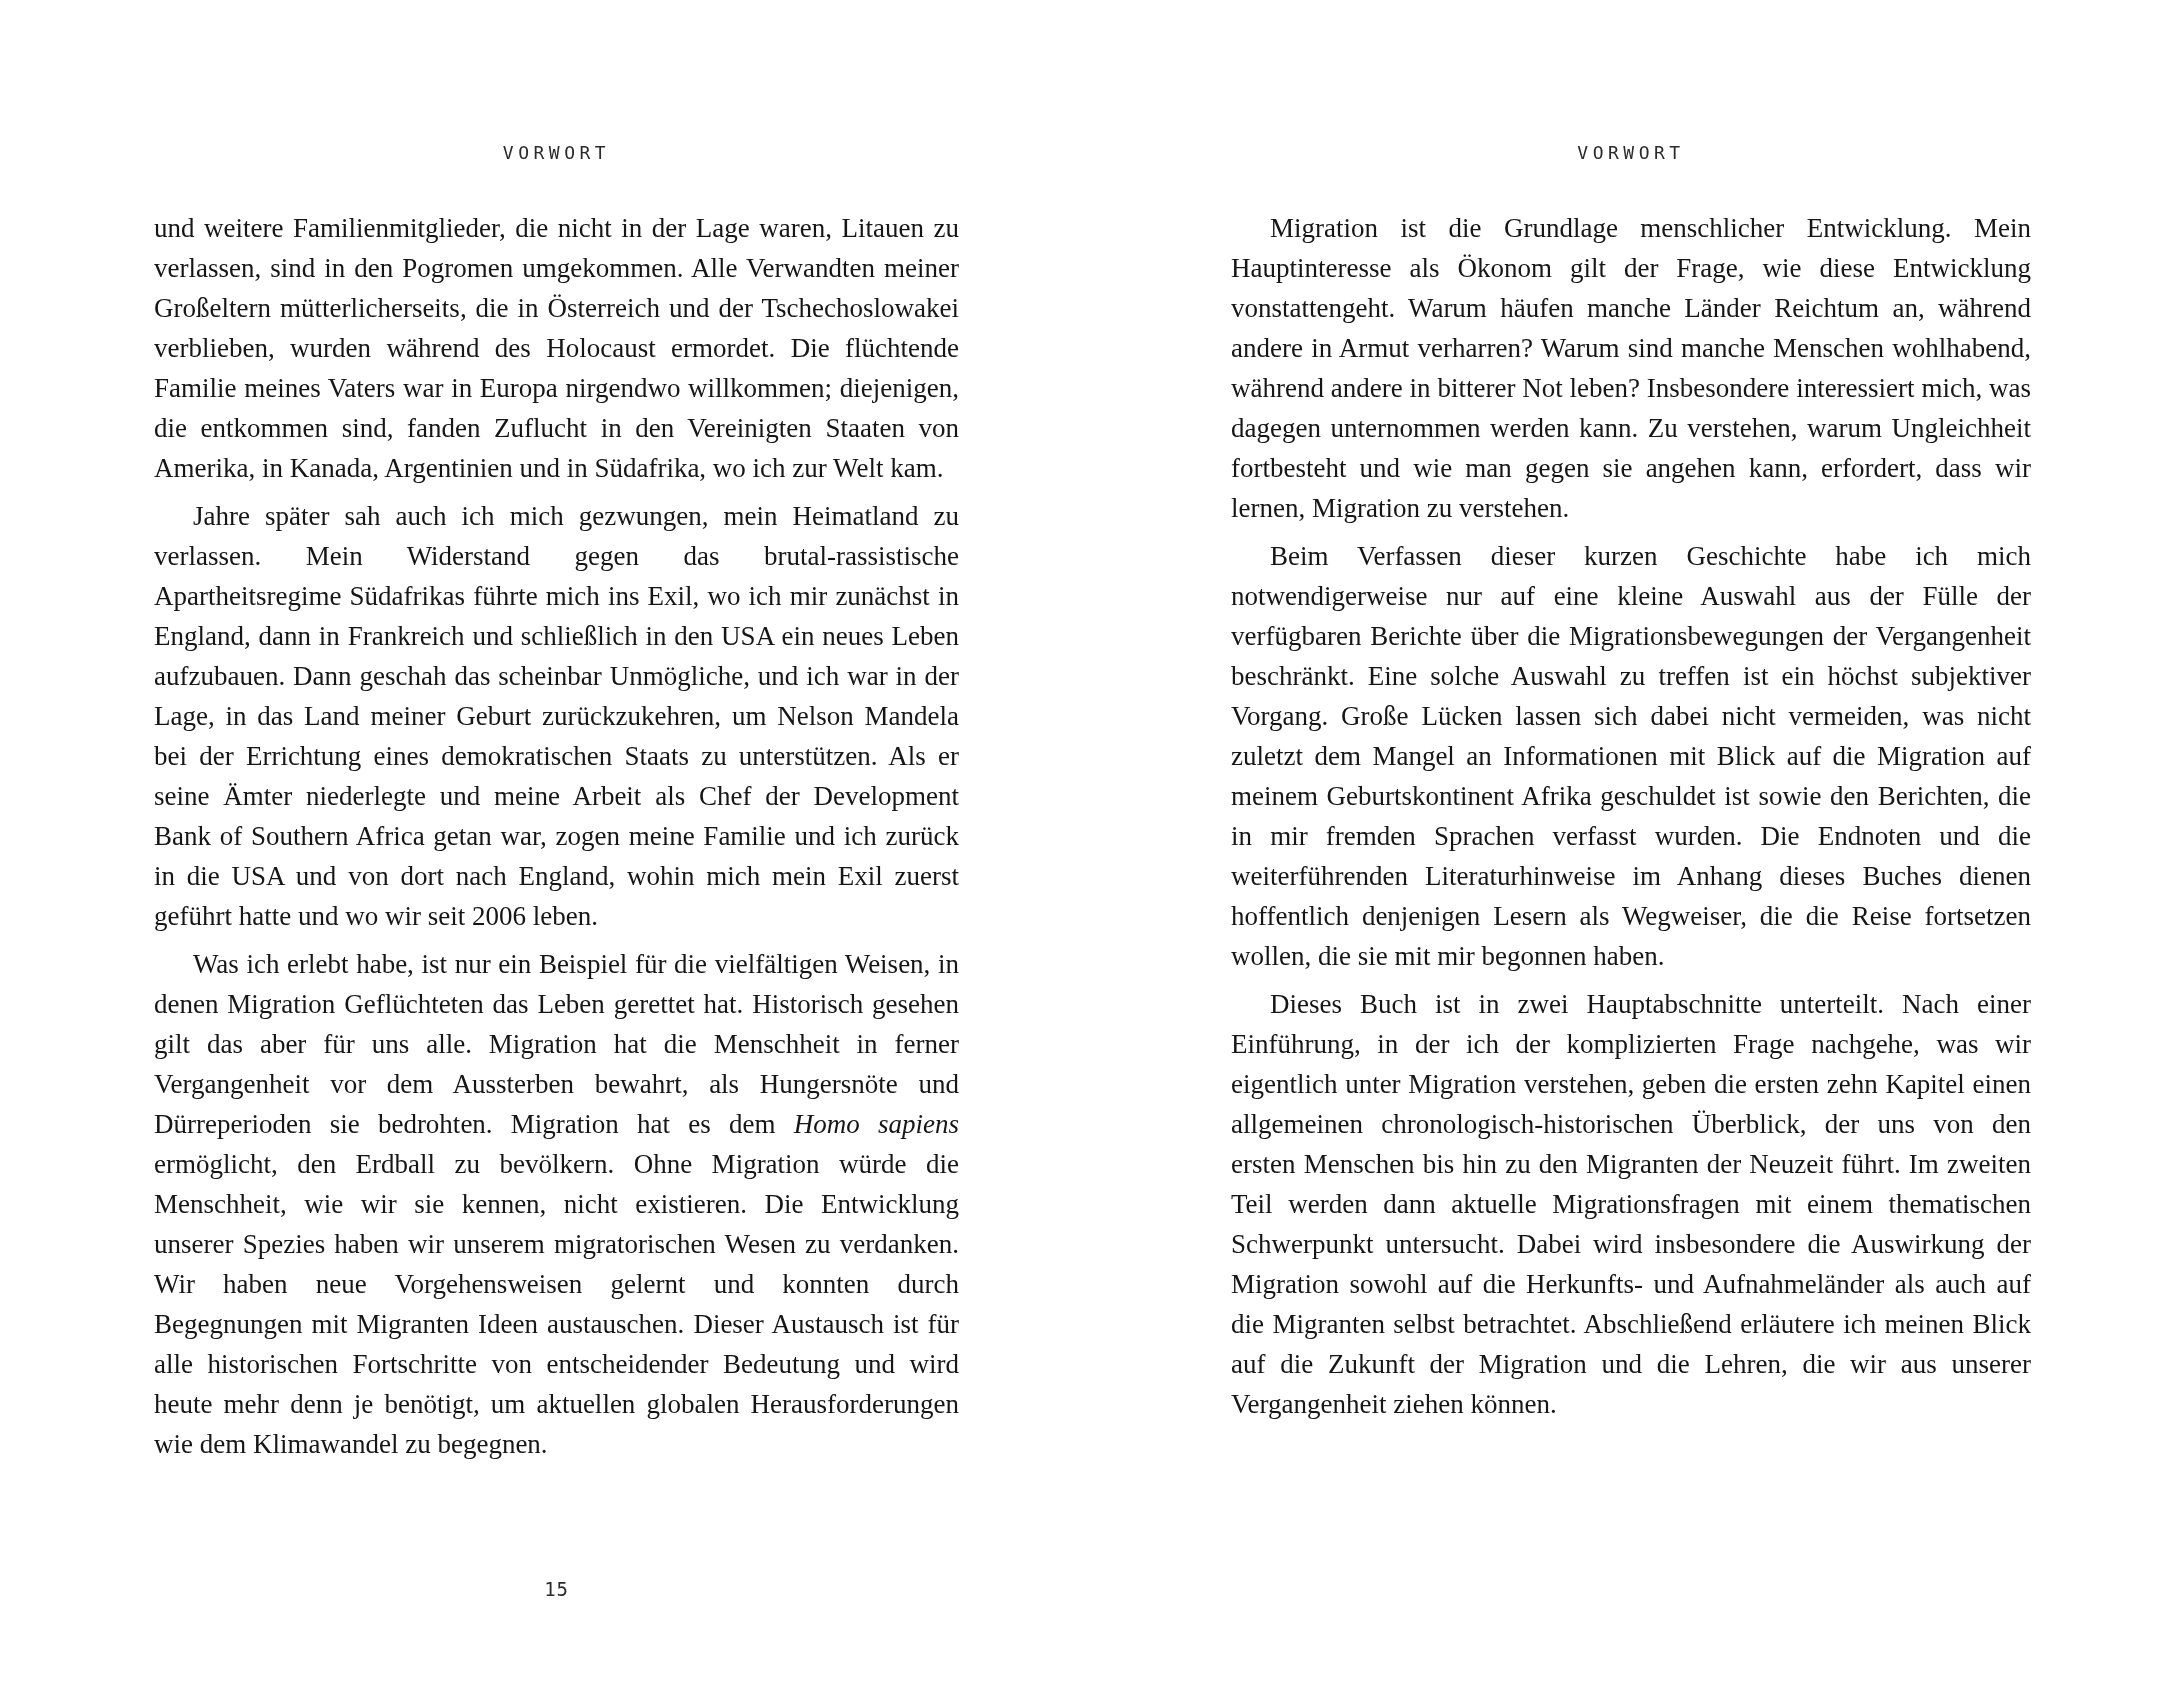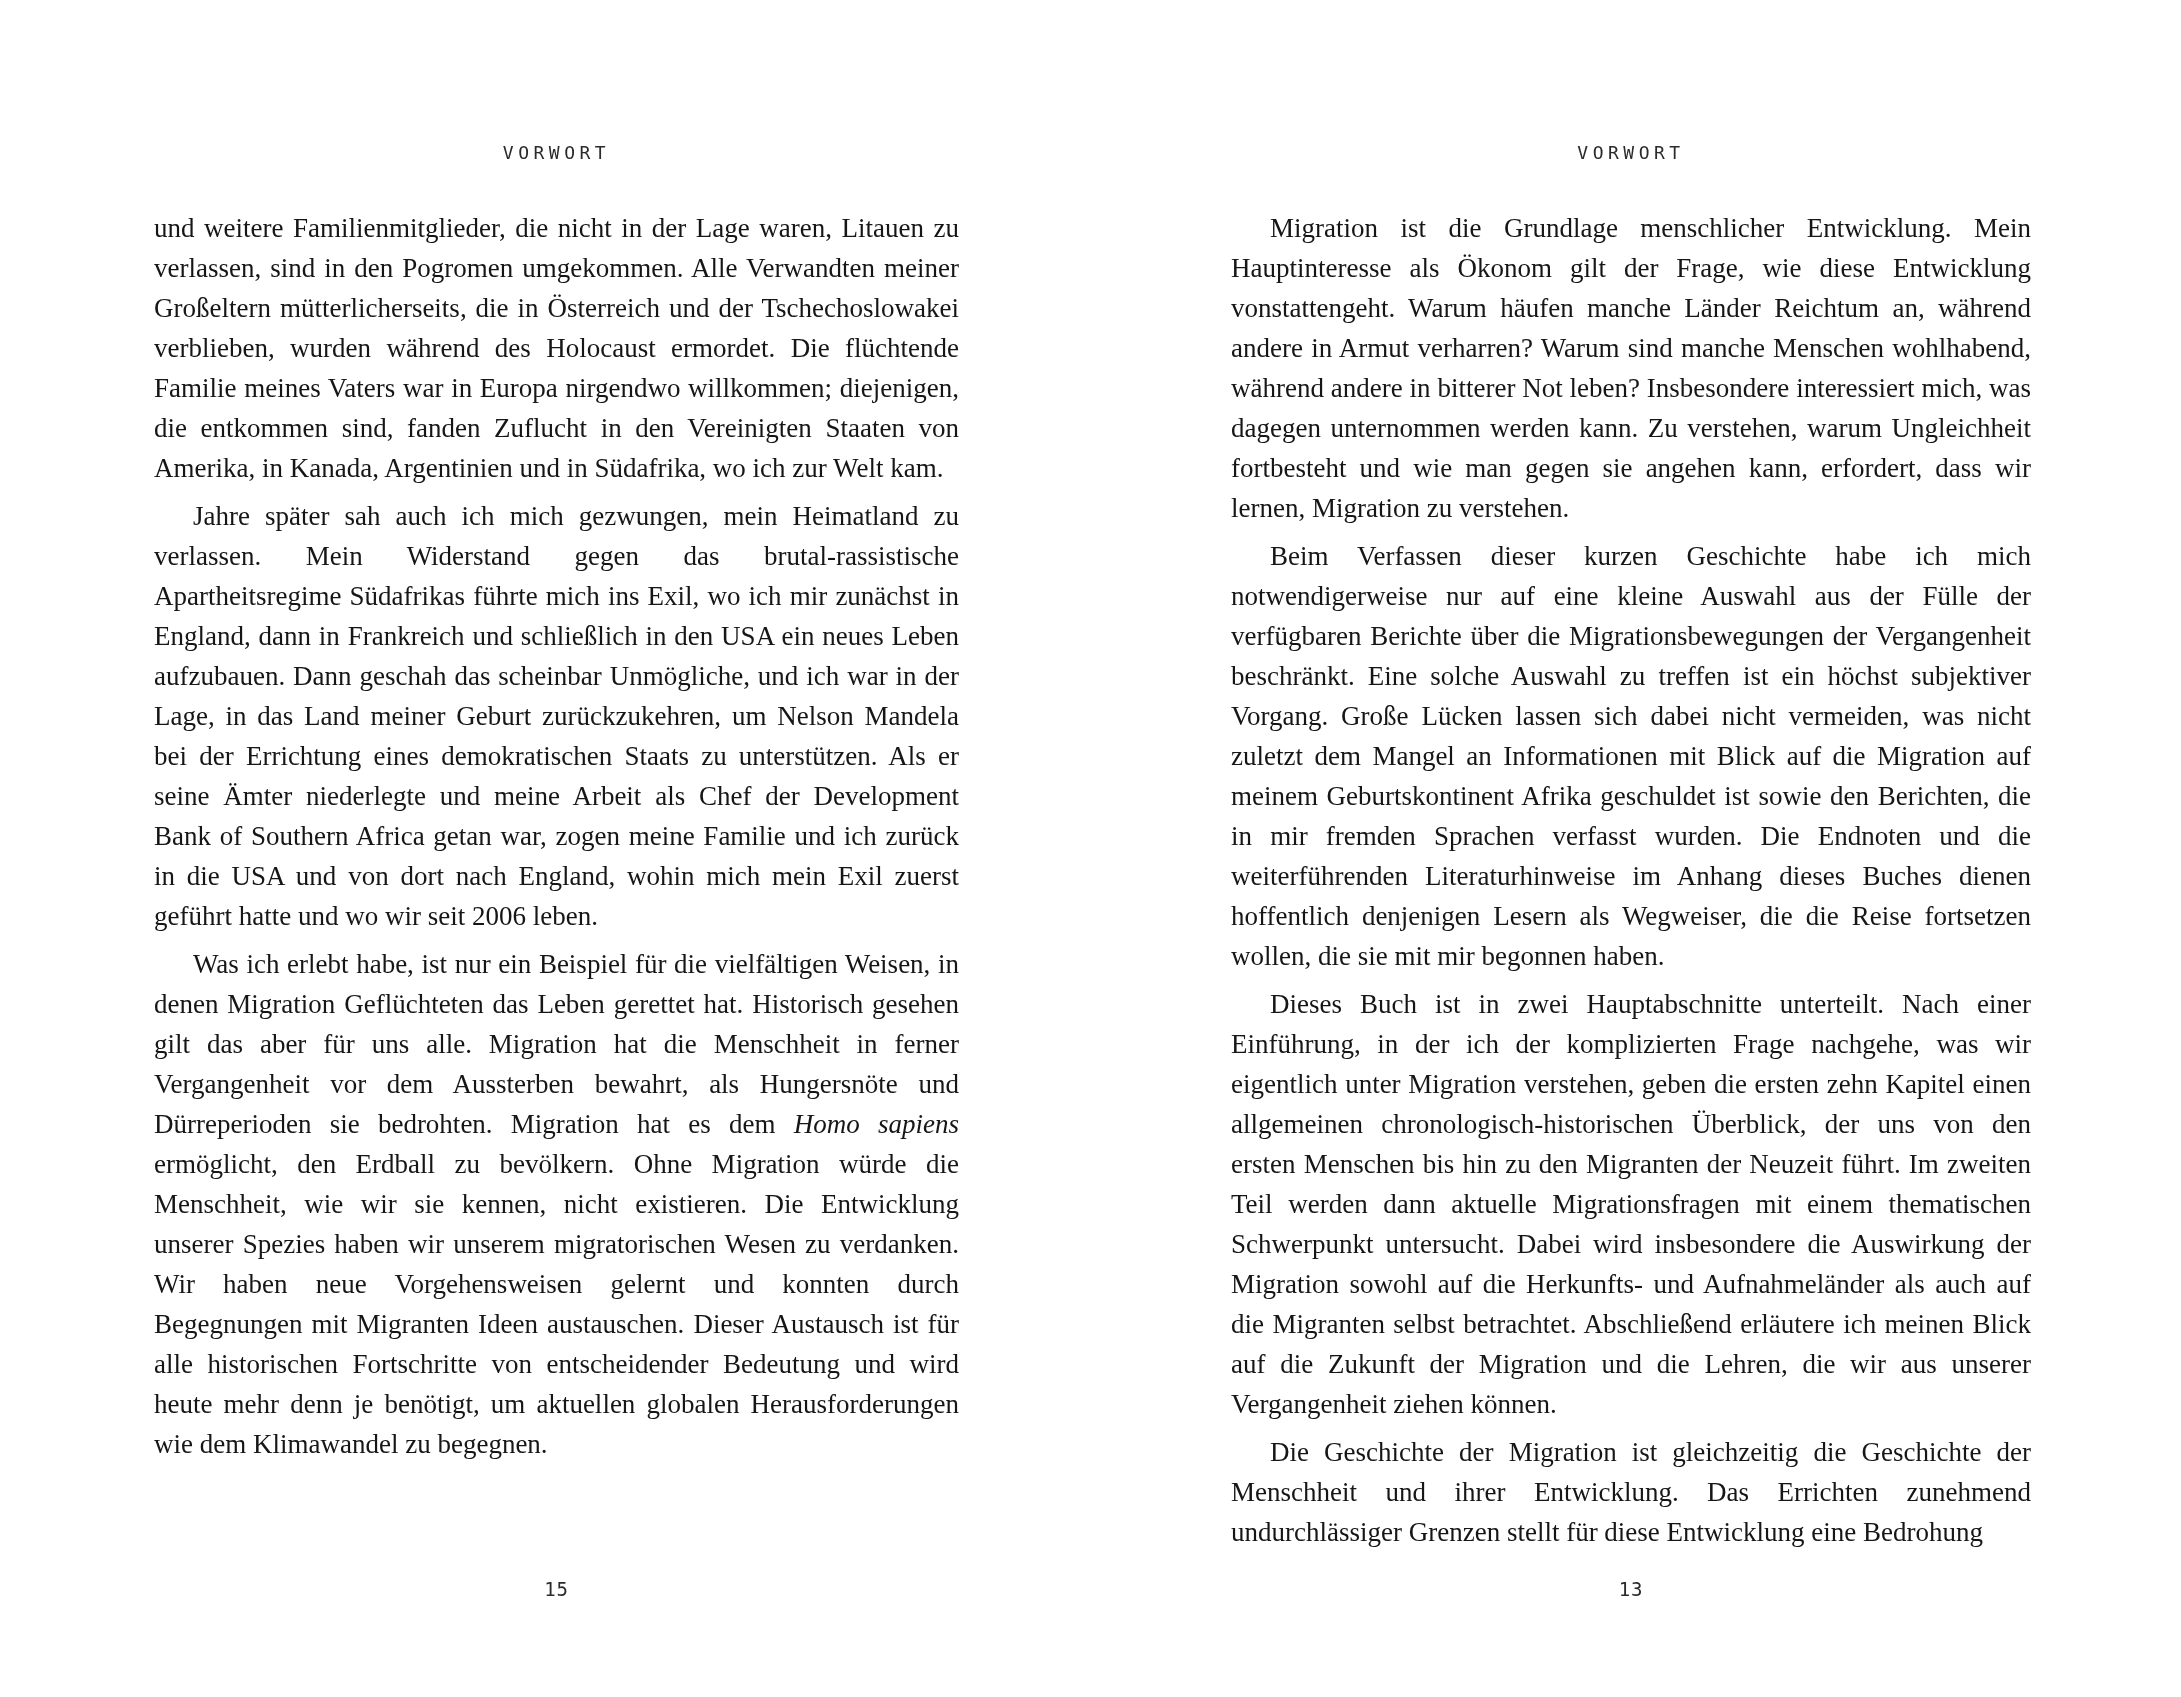--- a/index.html
+++ b/index.html
@@ -87,19 +87,17 @@
       </div>
     <footer class="page-number">15</footer>
   </section>
 
   <section class="page page--right">
     <header class="running-head">VORWORT</header>
     <div class="page-content">
         <p class="indent"><span>Migration ist die Grundlage menschlicher Entwicklung. Mein Hauptinteresse als Ökonom gilt der Frage, wie diese Entwicklung vonstattengeht. Warum häufen manche Länder Reichtum an, während andere in Armut verharren? Warum sind manche Menschen wohlhabend, während andere in bitterer Not leben? Insbesondere interessiert mich, was dagegen unternommen werden kann. Zu verstehen, warum Ungleichheit fortbesteht und wie man gegen sie angehen kann, erfordert, dass wir lernen, Migration zu verstehen.</span></p>
         <p class="indent"><span>Beim Verfassen dieser kurzen Geschichte habe ich mich notwendigerweise nur auf eine kleine Auswahl aus der Fülle der verfügbaren Berichte über die Migrationsbewegungen der Vergangenheit beschränkt. Eine solche Auswahl zu treffen ist ein höchst subjektiver Vorgang. Große Lücken lassen sich dabei nicht vermeiden, was nicht zuletzt dem Mangel an Informationen mit Blick auf die Migration auf meinem Geburtskontinent Afrika geschuldet ist sowie den Berichten, die in mir fremden Sprachen verfasst wurden. Die Endnoten und die weiterführenden Literaturhinweise im Anhang dieses Buches dienen hoffentlich denjenigen Lesern als Wegweiser, die die Reise fortsetzen wollen, die sie mit mir begonnen haben.</span></p>
         <p class="indent"><span>Dieses Buch ist in zwei Hauptabschnitte unterteilt. Nach einer Einführung, in der ich der komplizierten Frage nachgehe, was wir eigentlich unter Migration verstehen, geben die ersten zehn Kapitel einen allgemeinen chronologisch-historischen Überblick, der uns von den ersten Menschen bis hin zu den Migranten der Neuzeit führt. Im zweiten Teil werden dann aktuelle Migrationsfragen mit einem thematischen Schwerpunkt untersucht. Dabei wird insbesondere die Auswirkung der Migration sowohl auf die Herkunfts- und Aufnahmeländer als auch auf die Migranten selbst betrachtet. Abschließend erläutere ich meinen Blick auf die Zukunft der Migration und die Lehren, die wir aus unserer Vergangenheit ziehen können.</span></p>
-        <p class="indent"><span>Die Geschichte der Migration ist gleichzeitig die Geschichte der Menschheit und ihrer Entwicklung. Das Errichten zunehmend undurchlässiger Grenzen stellt für diese Entwicklung eine Bedrohung</span></p>
       </div>
-    <footer class="page-number">13</footer>
   </section>
 
 </div>
 
 
 </body></html>

